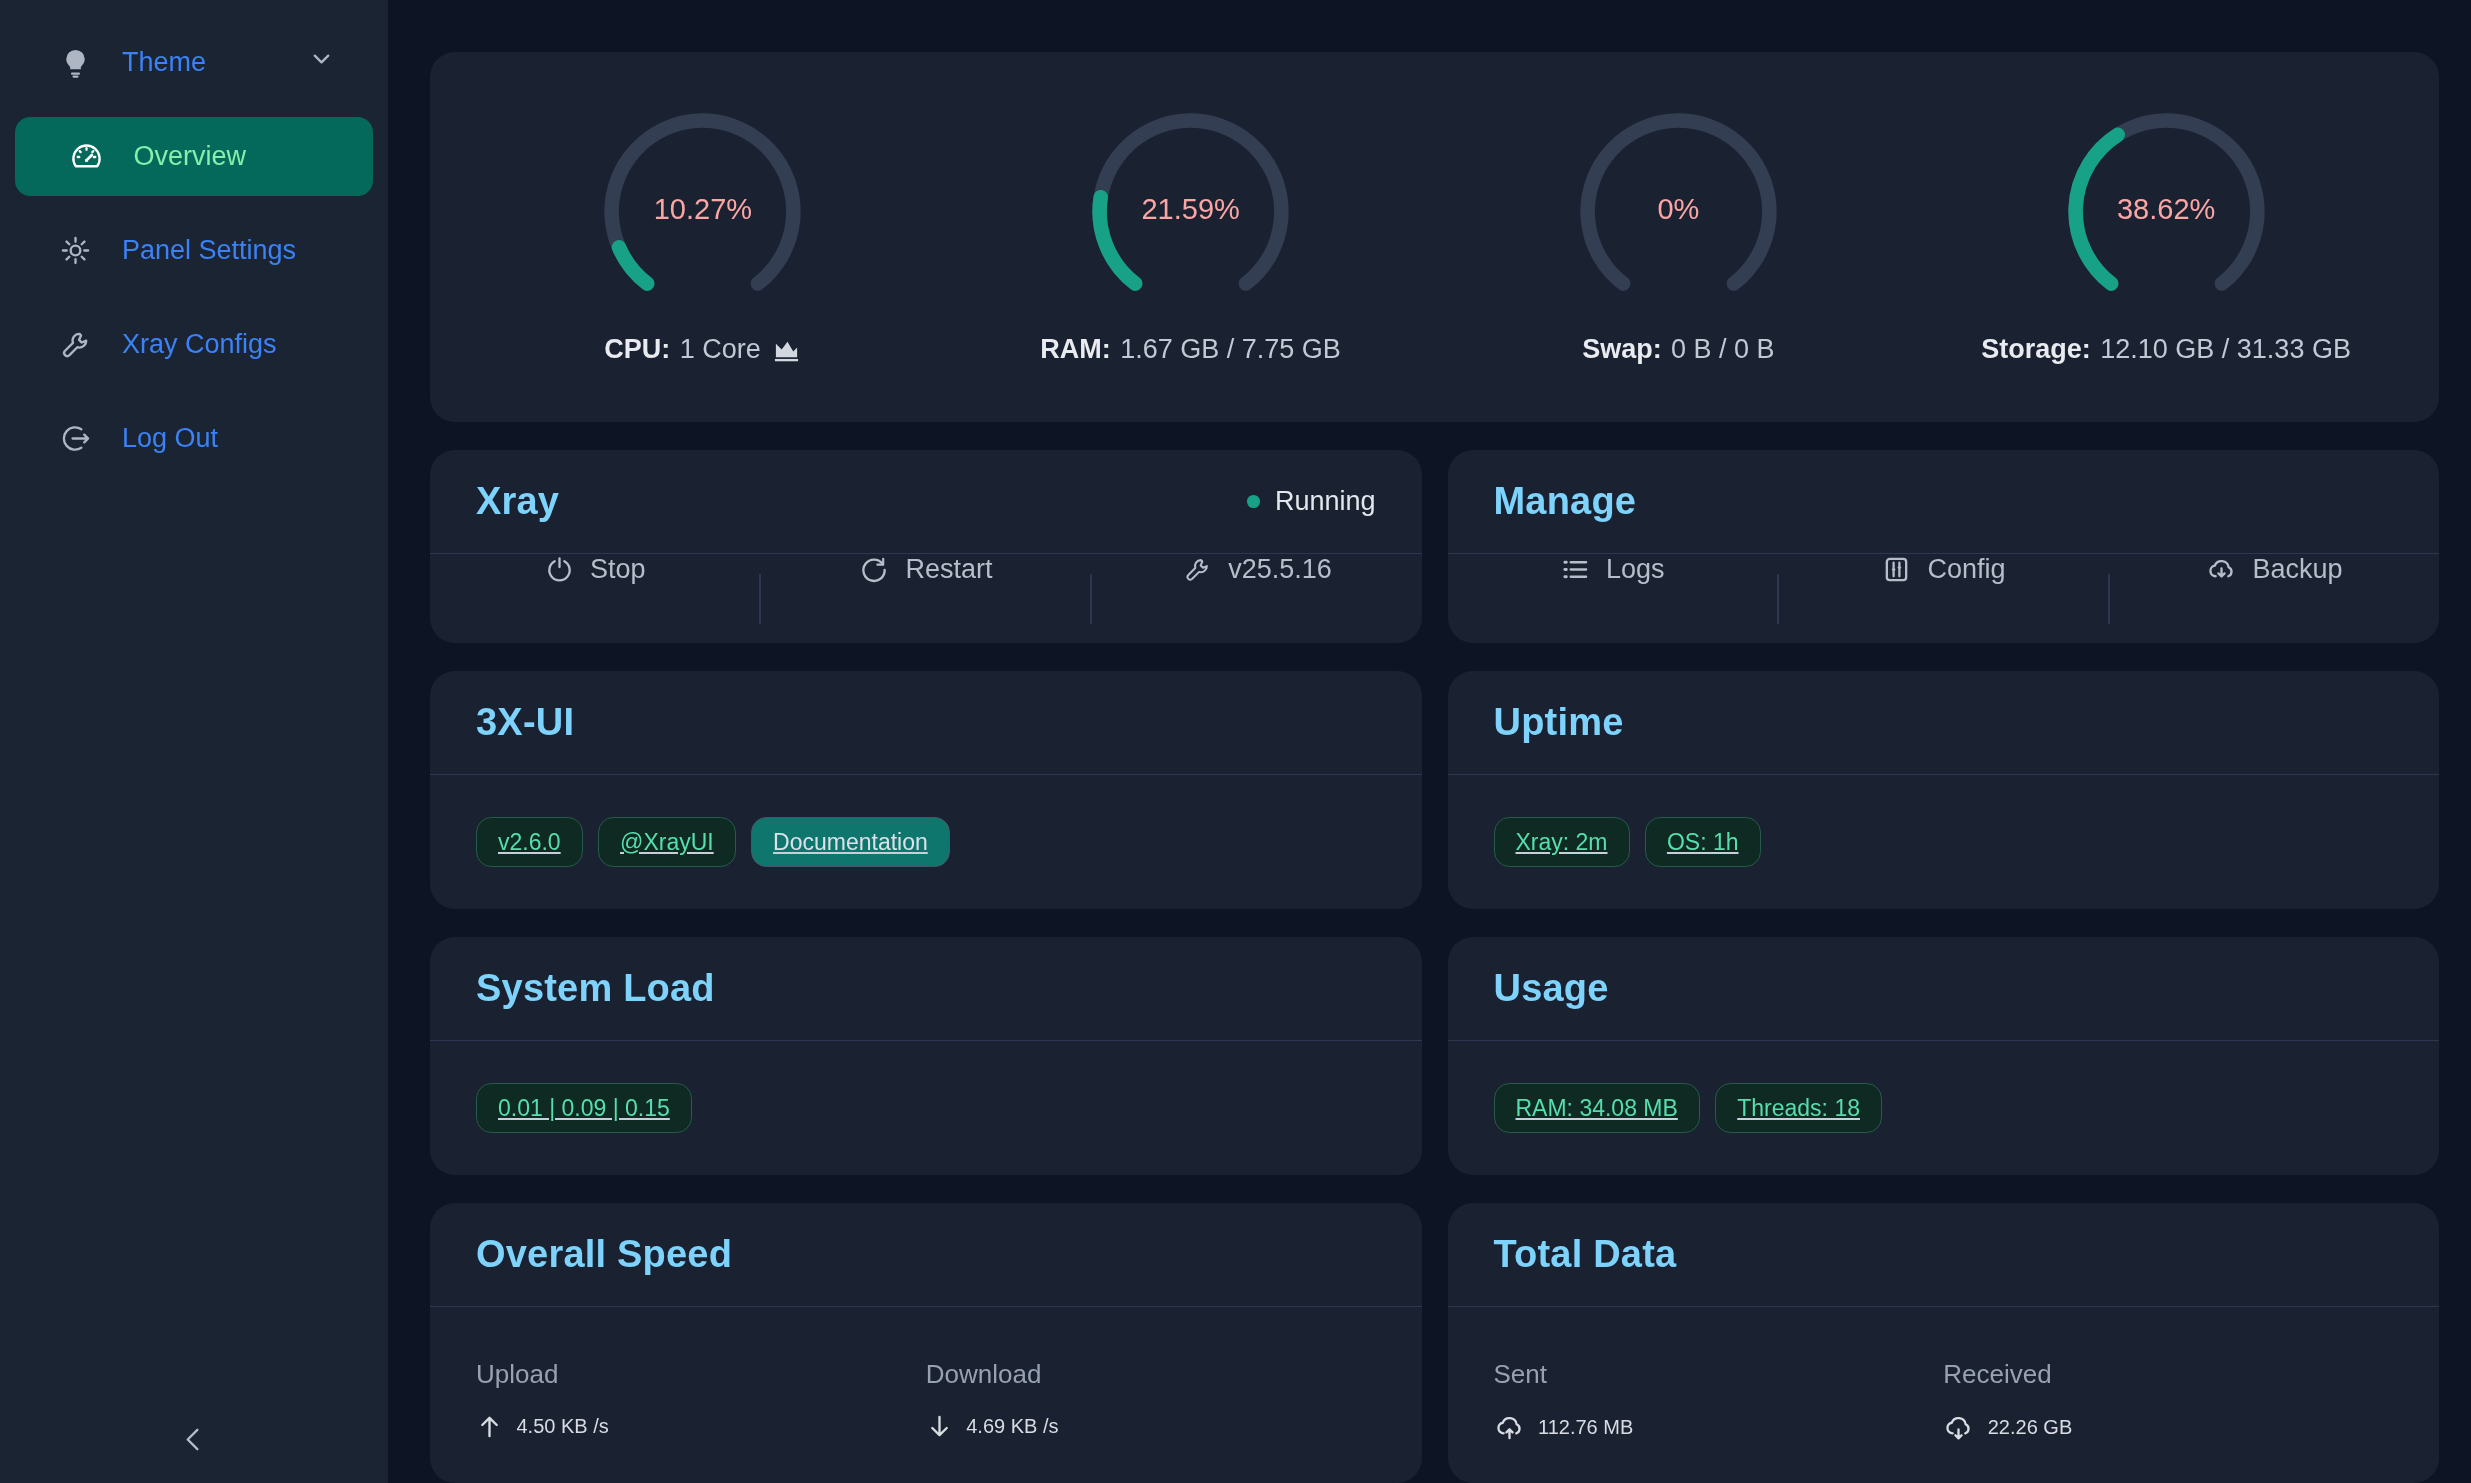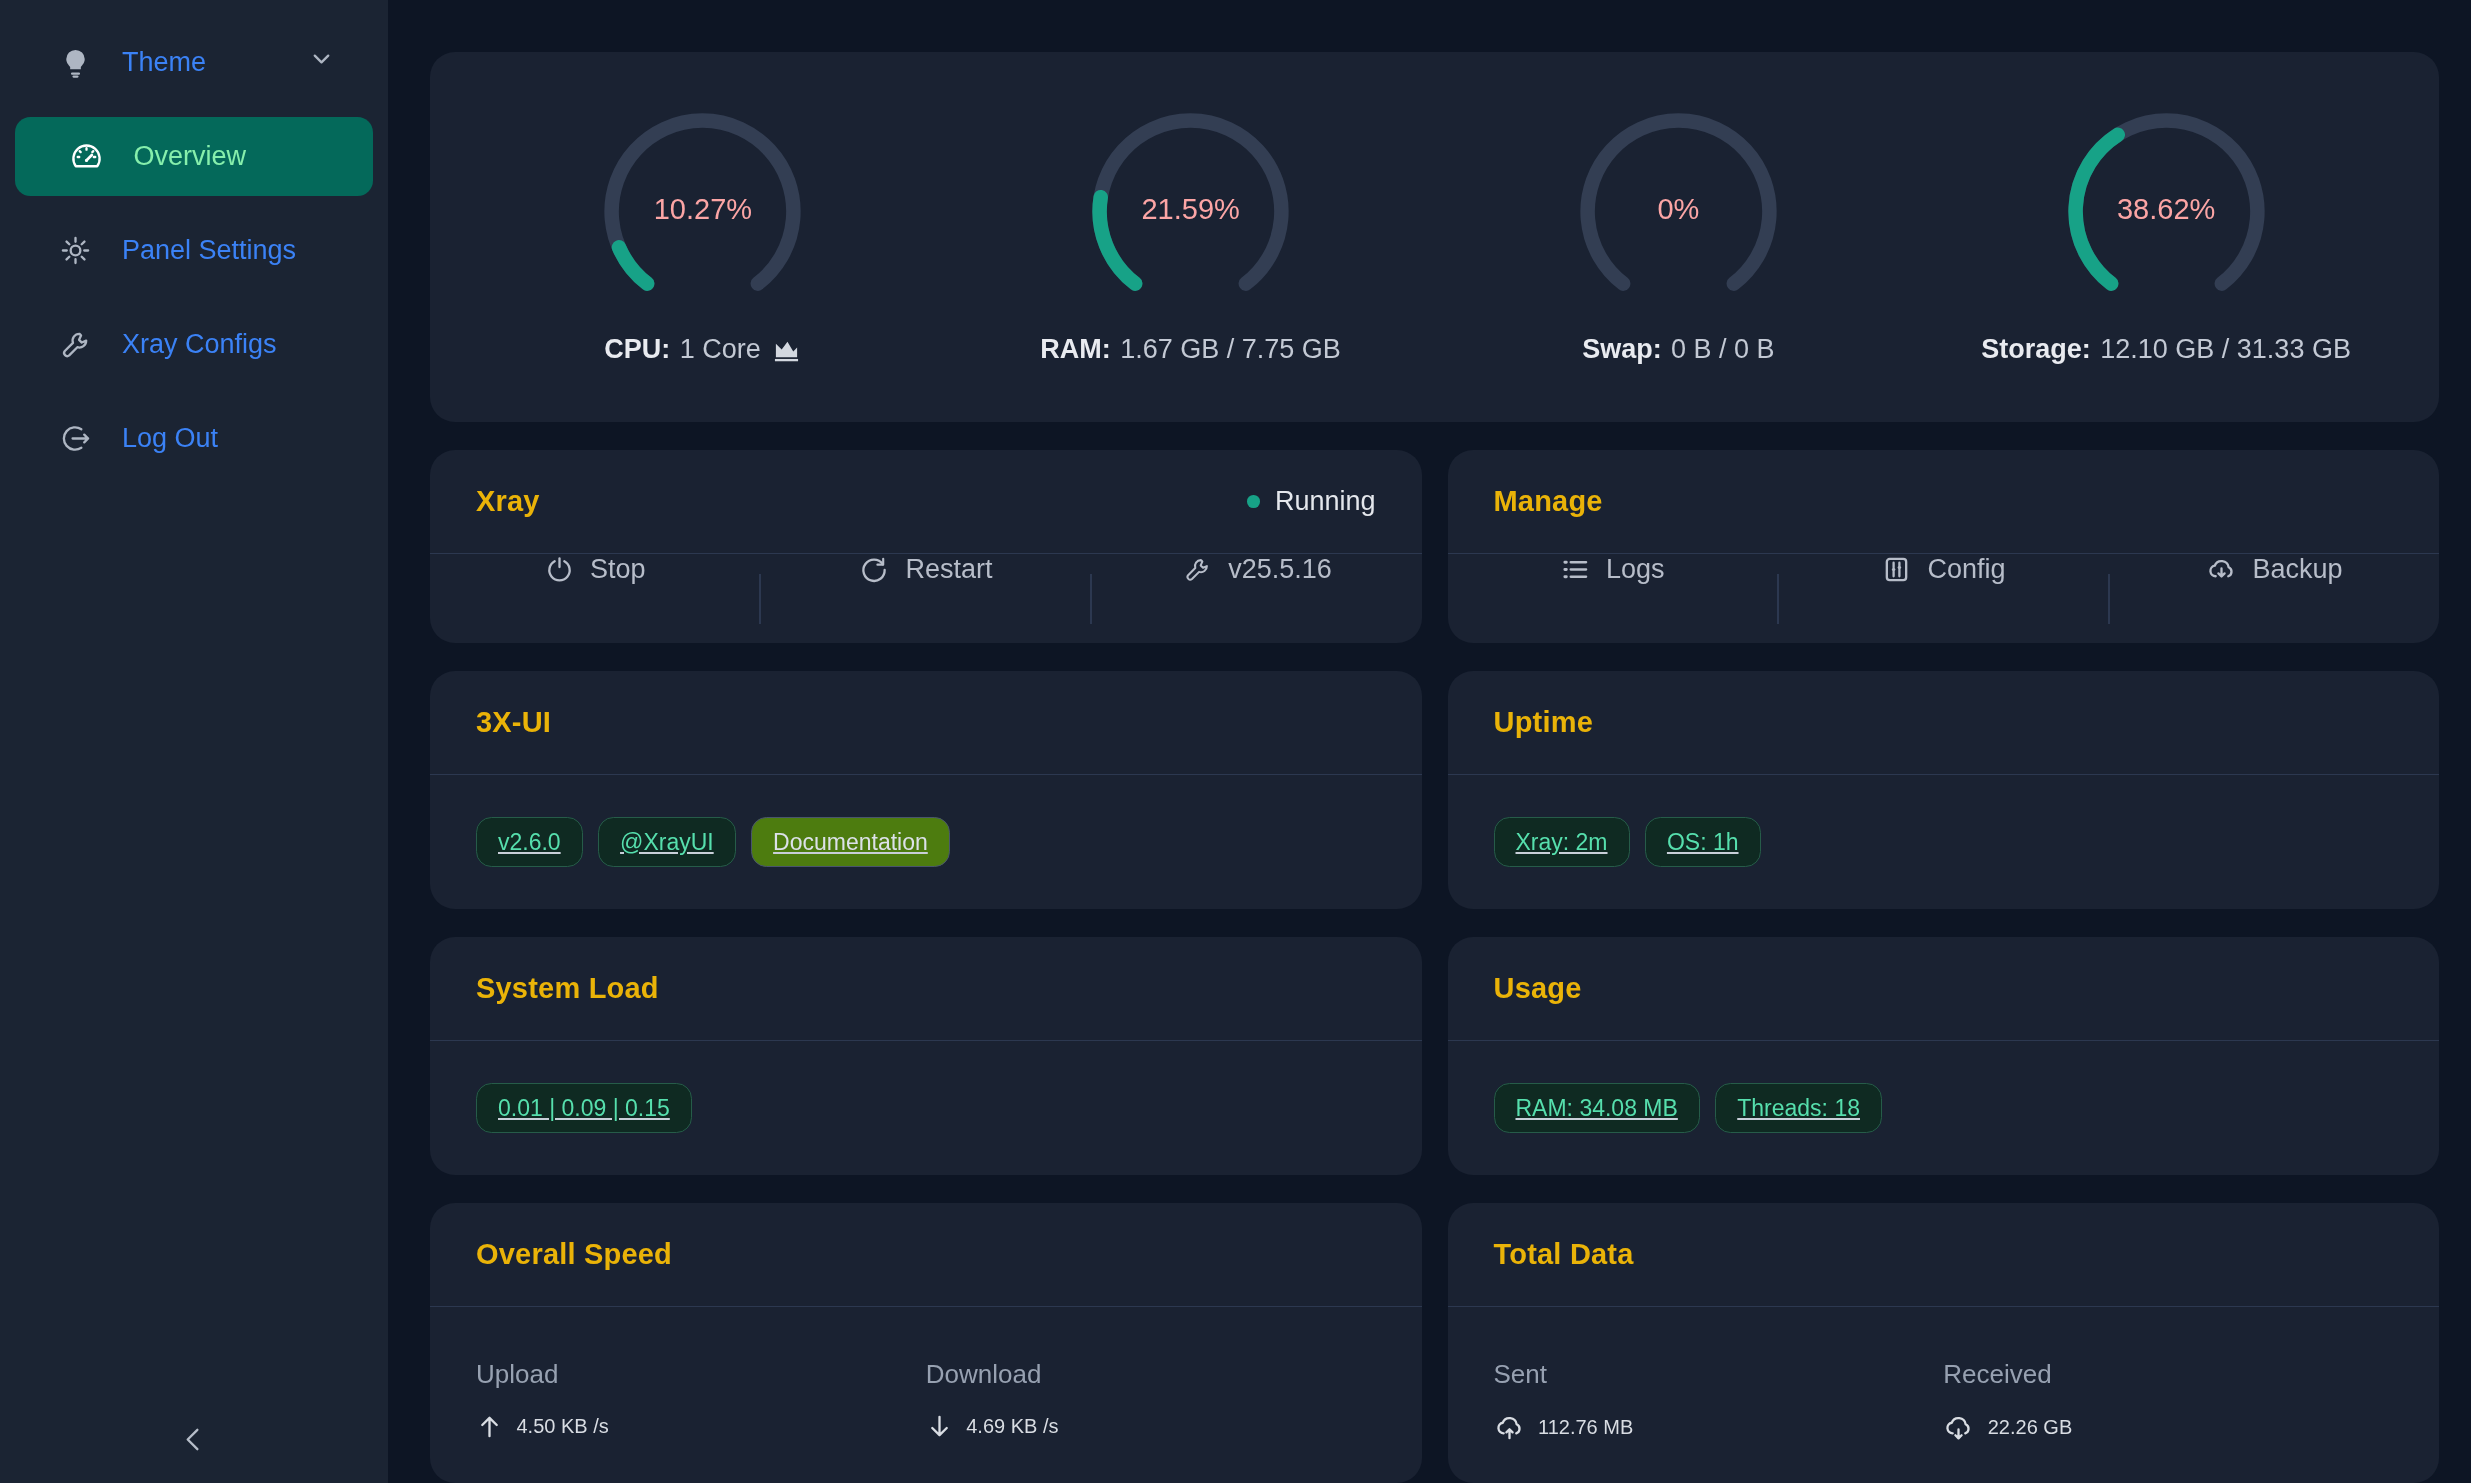--- a/index.html
+++ b/index.html
@@ -49,21 +49,21 @@
     position:absolute; left:0; right:0; top:50%; transform:translateY(-58%);
     text-align:center; font-size:29px; color:#fca5a5;
   }
   .gauge-label { margin-top:19.3px; font-size:27px; color:#c3c9d4; display:flex; align-items:center; gap:11.6px; }
   .gauge-label b { color:#e9ebf0; font-weight:700; margin-right:1.9px; }
   .chart-icon { color:#d3d8e0; display:flex; }
 
   
   .row2 { display:grid; grid-template-columns:1fr 1fr; gap:26px; }
   .card-header { height:104px; padding:0 46px; display:flex; align-items:center; justify-content:space-between; border-bottom:1.9px solid #2c3850; }
-  .card-title { font-size:29px; font-weight:700; color:#eab308; letter-spacing:0.2px; }
+  .card-title { font-size:38px; font-weight:700; color:#7dd3fc; letter-spacing:0.2px; }
   .status { display:flex; align-items:center; gap:15.4px; font-size:27px; color:#e4e7ec; }
   .status-dot { width:12.6px; height:12.6px; border-radius:50%; background:#17a287; }
 
   .h200 { height:193px; display:flex; flex-direction:column; }
   .h246 { height:238px; display:flex; flex-direction:column; }
   .h290 { height:280px; display:flex; flex-direction:column; }
 
   .actions-body { flex:1; display:flex; align-items:flex-start; }
   .action {
     flex:1; display:flex; align-items:center; justify-content:center; gap:15.4px;
@@ -71,21 +71,21 @@
   }
   .action .a-icon { width:31px; height:31px; display:flex; align-items:center; justify-content:center; }
   .v-sep { width:1.9px; background:#2c3850; align-self:center; height:50px; }
 
   .tags-body { flex:1; display:flex; align-items:center; padding:0 46px; gap:15.4px;text-decoration:underline; }
   .tag {
     height:50px; display:inline-flex; align-items:center;
     padding:0 21px; border-radius:15.4px; font-size:23px; cursor:pointer;
   }
   .tag.green { color:#56dfad; border:1.9px solid #265c49; background:#0f2a22; }
-  .tag.default { color:#dce1e9; border:1.9px solid #49556c; background:#4d7c0f; }
+  .tag.default { color:#dce1e9; border:1.9px solid #49556c; background:#0f766e; }
 
   .stats-body { flex:1; display:grid; grid-template-columns:1fr 1fr; padding:17.4px 46px 0 46px; align-content:start; }
   .stat-label { font-size:26px; color:#97a1b1; margin-top:35px; }
   .stat-value { margin-top:23px; font-size:20px; color:#d9dde3; display:flex; align-items:center; gap:13.5px; }
   .stat-value .v-icon { display:flex; color:#d9dde3; }
 
   svg.icon { stroke:currentColor; fill:none; stroke-width:2.4; stroke-linecap:round; stroke-linejoin:round; }
 </style>
 </head>
 <body>

